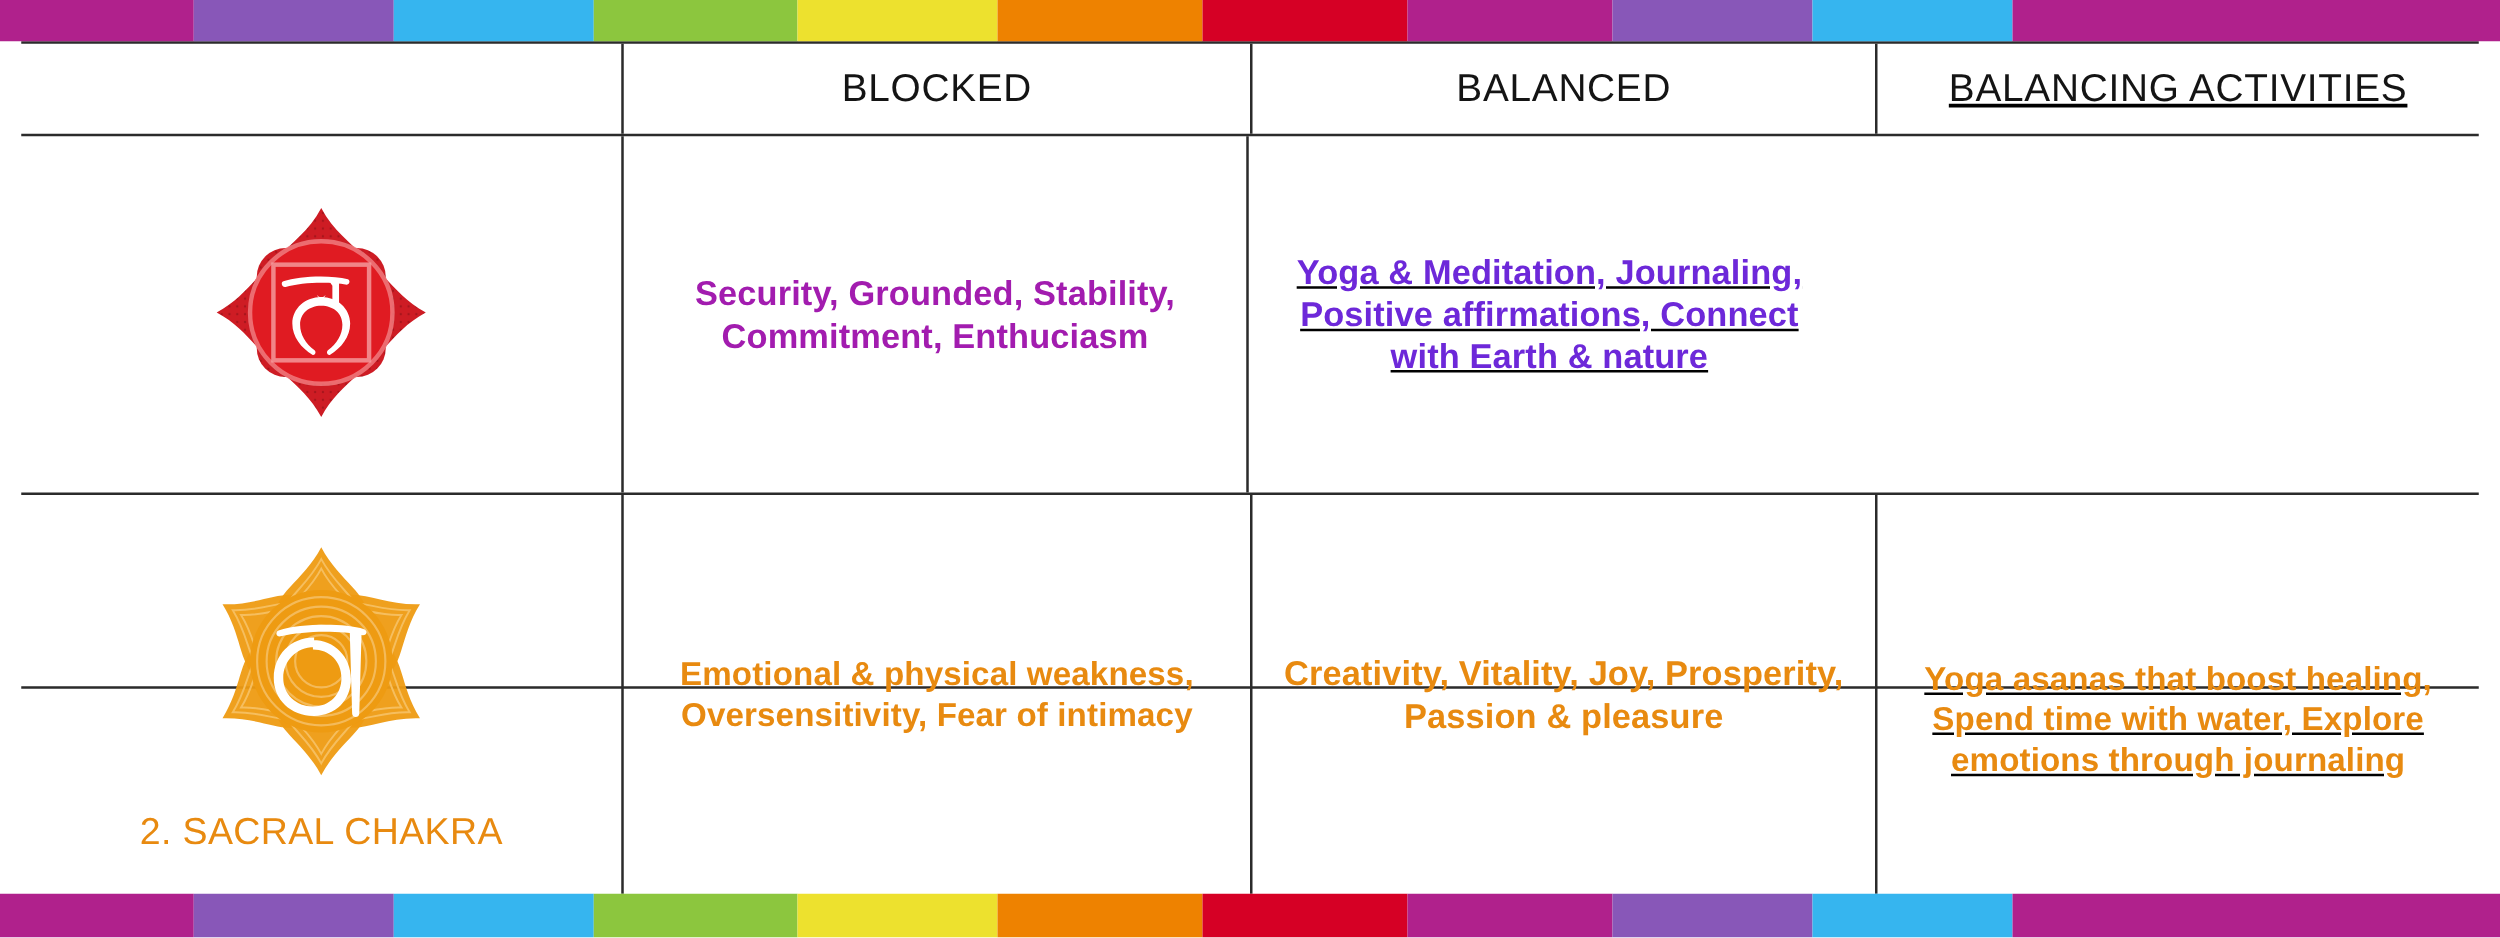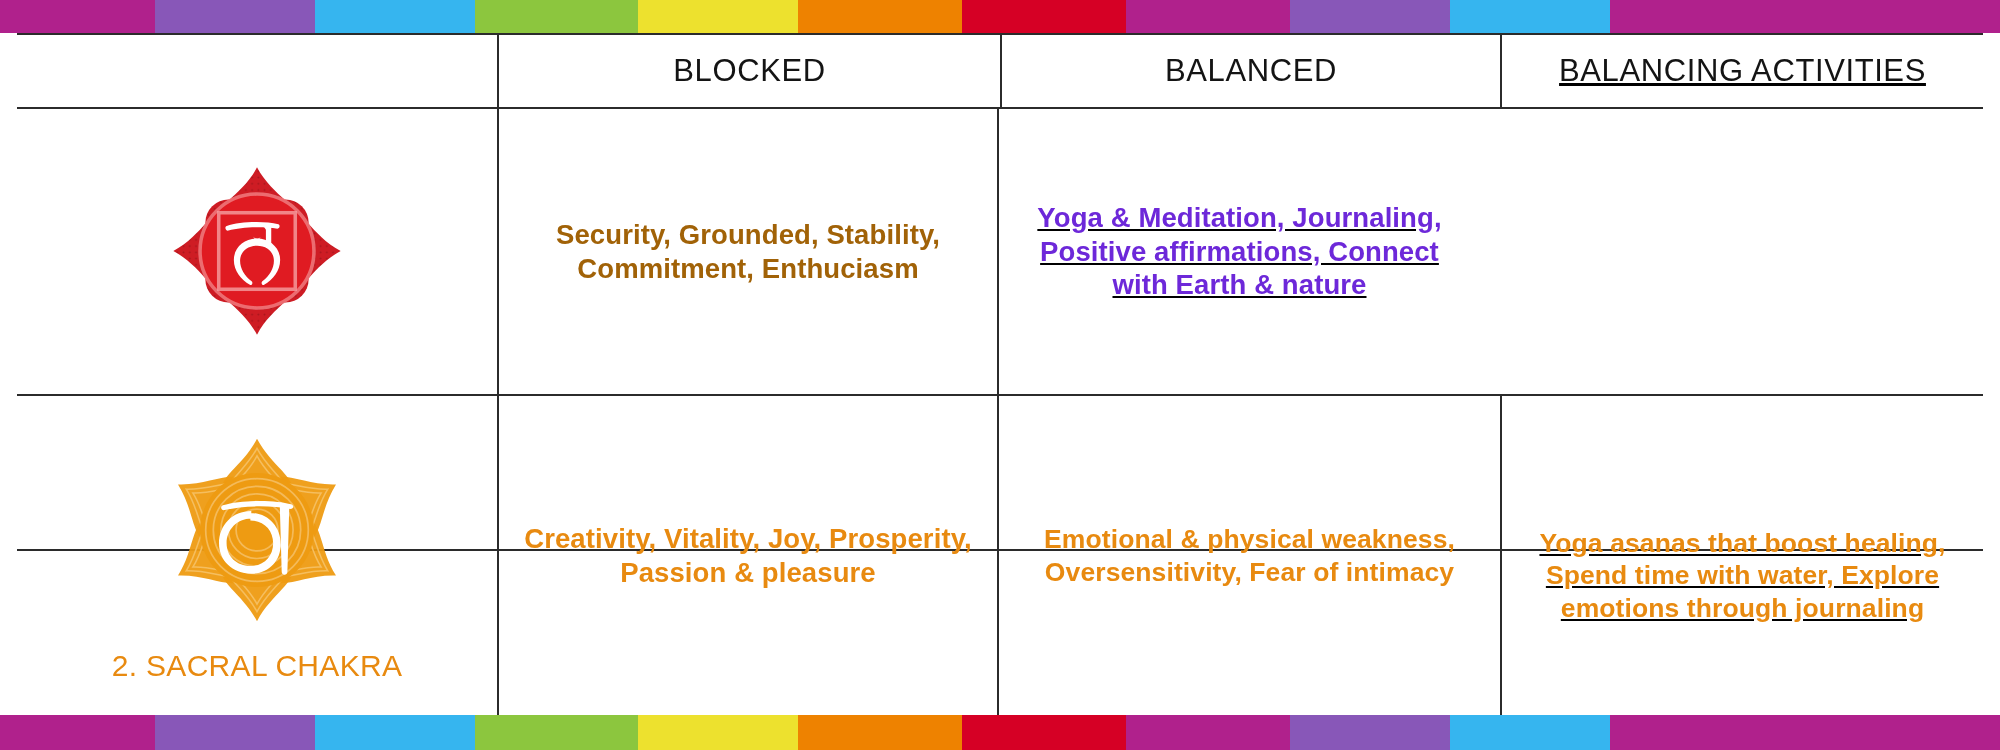--- a/index.html
+++ b/index.html
@@ -158,21 +158,21 @@
                 <path d="M66 72 C80 67 108 66 124 70 C126 71 126 74 123 75 C106 72 82 73 68 77 C65 78 63 73 66 72 Z"></path>
                 <path d="M108 73 L116 73 L116 92 C116 96 112 98 110 95 L110 76 Z"></path>
                 <path d="M100 86 C86 86 74 96 74 110 C74 122 82 132 92 138 C94 139 96 136 94 134 C86 128 81 120 81 111 C81 101 89 94 100 94 C111 94 119 101 119 111 C119 120 114 128 106 134 C104 136 106 139 108 138 C118 132 126 122 126 110 C126 96 114 86 100 86 Z"></path>
                 <path d="M96 84 C98 89 102 89 104 84 C102 87 98 87 96 84 Z"></path>
               </g>
             </svg>
           </span>
         </div>
       </div>
       <div class="cell col-b">
-        <span class="cell-text" style="color: #a16207;">Security, Grounded, Stability, Commitment, Enthuciasm</span>
+        <span class="cell-text" style="color: #a21caf;">Security, Grounded, Stability, Commitment, Enthuciasm</span>
       </div>
       <div class="cell col-c">
         <span class="cell-text" style="color: #6d28d9;">Yoga &amp; Meditation, Journaling, Positive affirmations, Connect with Earth &amp; nature</span>
       </div>
     </div>
 
     <div class="row data-row-2">
       <div class="cell col-sym">
         <div class="sym-wrap sacral">
           <span class="sym-art">
@@ -225,25 +225,25 @@
                   <path d="M-34 -28 C-14 -34 22 -34 38 -29 C41 -28 41 -24 37 -24 C18 -28 -12 -28 -32 -23 C-36 -22 -37 -27 -34 -28 Z"></path>
                   <path d="M26 -27 L36 -27 L34 42 C34 46 28 46 28 42 L26 -27 Z"></path>
                   <path d="M-4 -22 C-24 -22 -38 -7 -38 12 C-38 30 -24 44 -4 44 C14 44 27 31 27 13 C27 -6 13 -20 -5 -20 L-5 -12 C9 -12 19 -2 19 12 C19 26 9 36 -5 36 C-19 36 -30 26 -30 12 C-30 -2 -19 -14 -4 -14 L-4 -22 Z"></path>
                 </g>
               </g>
             </svg>
           </span>
           <span class="sym-label" style="color: rgb(232, 138, 16);">2. SACRAL CHAKRA</span>
         </div>
       </div>
+      <div class="cell col-a">
+        <span class="cell-text sz-sm" style="color: rgb(232, 138, 16);">Emotional &amp; physical weakness, Oversensitivity, Fear of intimacy</span>
+      </div>
       <div class="cell col-b">
         <span class="cell-text" style="color: rgb(232, 138, 16);">Creativity, Vitality, Joy, Prosperity, Passion &amp; pleasure</span>
-      </div>
-      <div class="cell col-a">
-        <span class="cell-text sz-sm" style="color: rgb(232, 138, 16);">Emotional &amp; physical weakness, Oversensitivity, Fear of intimacy</span>
       </div>
       <div class="cell col-c">
         <span class="cell-text sz-sm" style="color: rgb(232, 138, 16); margin-top: 40px;">Yoga asanas that boost healing, Spend time with water, Explore emotions through journaling</span>
       </div>
     </div>
   </div>
 
   <div class="rainbow-bar bottom" id="bar-bottom">
       <div class="rainbow-band" style="background: rgb(176, 33, 140); width: 155px;"></div>
       <div class="rainbow-band" style="background: rgb(136, 87, 184); width: 160px;"></div>

